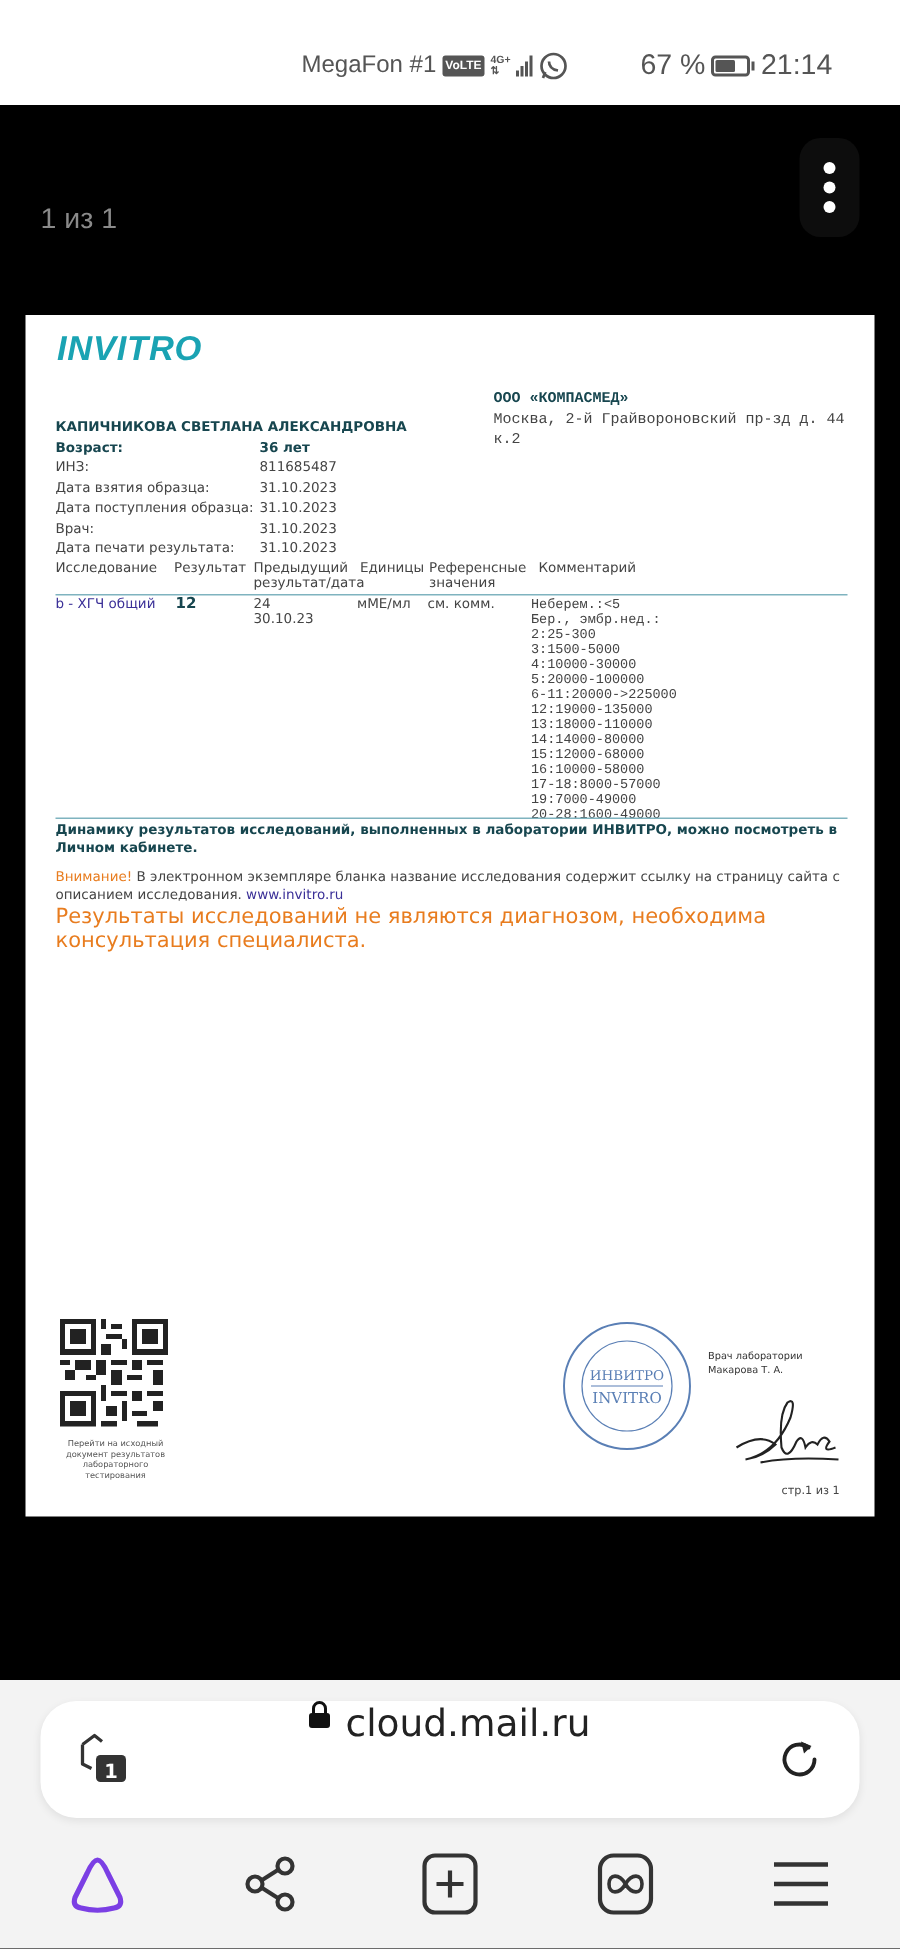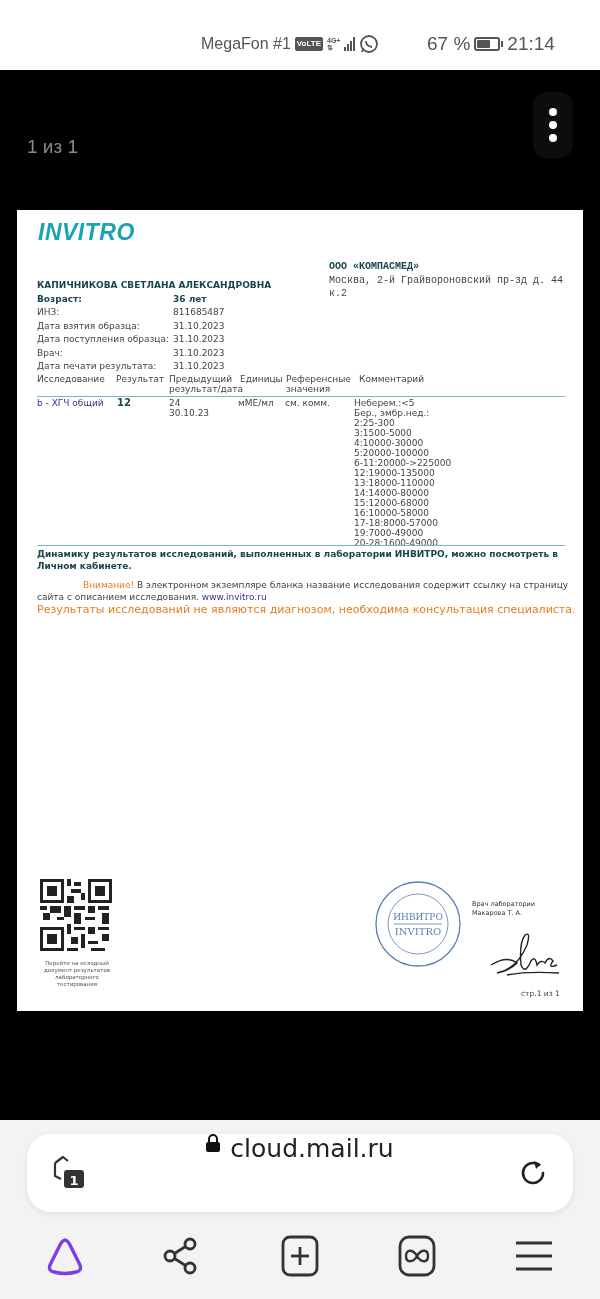--- a/index.html
+++ b/index.html
@@ -39,28 +39,28 @@
   .lab-name { font-weight: bold; color: #17464f; }
   .lab-address { color: #444; }
 
   .table-head { position: absolute; left: 20px; top: 164px; width: 528px; font-size: 9px; line-height: 10px; color: #444; }
   .th { position: absolute; top: 0; }
   .table-rule-top { position: absolute; left: 20px; top: 186px; width: 528px; height: 1px; background: #7fb3bf; }
   .row { position: absolute; top: 188px; left: 20px; width: 528px; font-size: 9px; line-height: 10px; color: #444; }
   .cell { position: absolute; top: 0; }
   .test-link { color: #3a2f97; }
   .result-val { font-weight: bold; color: #17464f; font-size: 10px; }
-  .comment-list div { line-height: 10px; }
+  .comment-list div { line-height: 10px; font-family: Liberation Mono, monospace; }
   .table-rule-bottom { position: absolute; left: 20px; top: 335px; width: 528px; height: 1px; background: #7fb3bf; }
 
   .dynamics-note { position: absolute; left: 20px; top: 339px; width: 528px; font-size: 9px; line-height: 11.5px; font-weight: bold; color: #17464f; }
   .notice { position: absolute; left: 20px; top: 369px; width: 545px; font-size: 9px; line-height: 12px; color: #444; }
-  .notice .warn { color: #e87c1e; margin-left: 46px; }
+  .notice .warn { color: #e87c1e; }
   .notice .link { color: #3a2f97; }
-  .disclaimer { position: absolute; left: 20px; top: 393px; font-size: 11px; color: #e87c1e; }
+  .disclaimer { position: absolute; left: 20px; top: 393px; font-size: 14px; color: #e87c1e; }
 
   .qr-block { position: absolute; left: 20px; top: 669px; width: 88px; }
   .qr { width: 72px; height: 72px; margin: 0 0 0 3px; }
   .qr-caption { font-size: 5.5px; line-height: 7px; text-align: center; color: #555; margin-top: 5px; width: 80px; }
 
   .stamp { position: absolute; left: 355px; top: 670px; width: 92px; height: 88px; }
   .doctor-title { position: absolute; left: 455px; top: 690px; font-size: 6.5px; line-height: 9px; color: #333; }
   .signature { position: absolute; left: 470px; top: 715px; width: 76px; height: 58px; }
   .page-footer { position: absolute; left: 504px; top: 779px; font-size: 7.5px; color: #444; }
 

